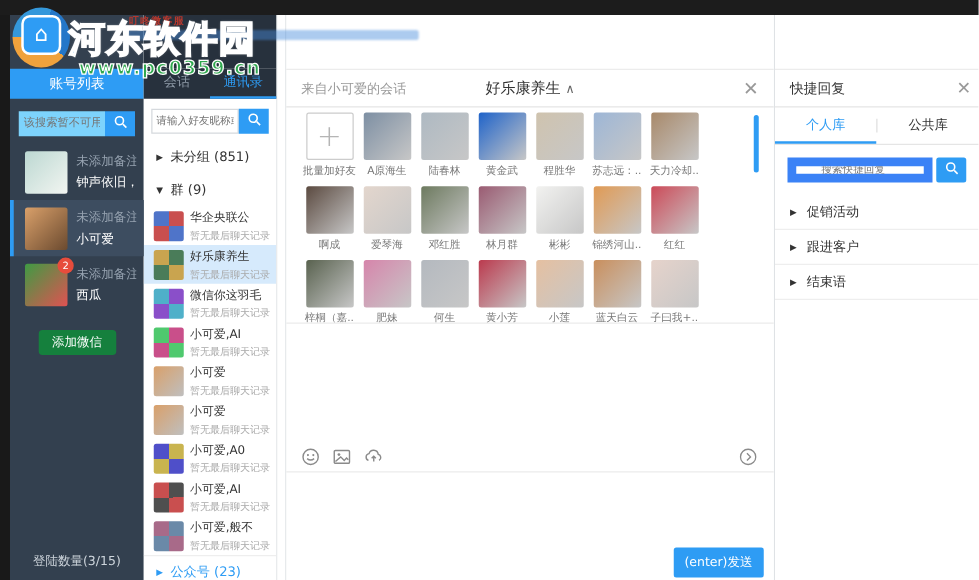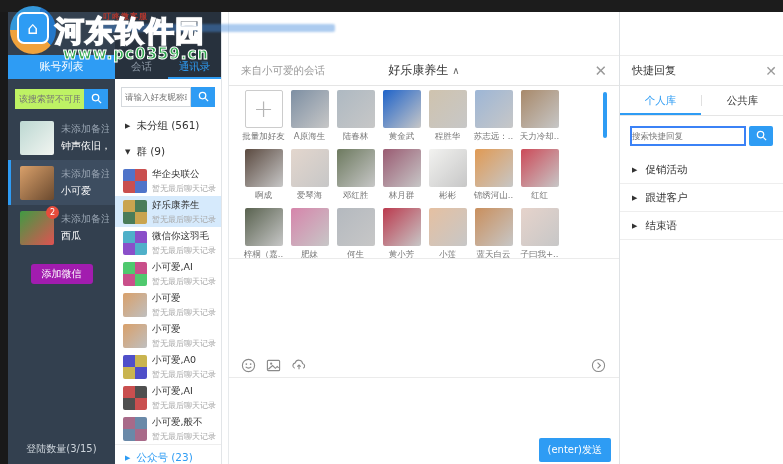--- a/index.html
+++ b/index.html
@@ -9,30 +9,30 @@
   .topbar { position:absolute; left:0; top:0; width:783px; height:12px; background:#1c1c1c; z-index:5; }
   .app { position:absolute; left:0; top:12px; width:783px; height:452px; display:flex; }
 
   .edge { width:8px; background:#191919; }
 
   
   .sidebar { width:107px; background:#33404f; display:flex; flex-direction:column; }
   .sb-top { height:43px; }
   .sb-header { height:24px; background:#2e9cf4; color:#fff; font-size:11px; line-height:24px; text-align:center; }
   .sb-search { display:flex; margin:10px 7px 6px 7px; height:20px; }
-  .sb-search input { flex:1; min-width:0; border:none; background:#bef264; font-size:9px; padding:0 4px; color:#555; outline:none; }
+  .sb-search input { flex:1; min-width:0; border:none; background:#7dd3fc; font-size:9px; padding:0 4px; color:#555; outline:none; }
   .sb-search .sbtn, .ct-search .sbtn, .r-search .sbtn { width:24px; height:20px; background:#2e9cf4; border:none; display:flex; align-items:center; justify-content:center; cursor:pointer; }
   .sb-item { position:relative; height:45px; display:flex; align-items:center; gap:7px; padding:0 6px 0 12px; cursor:pointer; }
   .sb-item.sel { background:#3d4d60; border-left:3px solid #2e9cf4; padding-left:9px; }
   .sb-av { position:relative; width:34px; height:34px; border-radius:2px; flex:none; }
   .sb-badge { position:absolute; right:-5px; top:-5px; min-width:13px; height:13px; border-radius:7px; background:#e74c3c; color:#fff; font-size:8px; line-height:13px; text-align:center; padding:0 2px; }
   .sb-txt { overflow:hidden; }
   .sb-note { font-size:10px; color:#97a3b1; white-space:nowrap; }
   .sb-name { font-size:10px; color:#fff; white-space:nowrap; margin-top:3px; }
-  .add-btn { margin:14px auto 0 auto; width:62px; height:20px; background:#a21caf; border:none; border-radius:3px; color:#fff; font-size:10px; cursor:pointer; }
+  .add-btn { margin:14px auto 0 auto; width:62px; height:20px; background:#15803d; border:none; border-radius:3px; color:#fff; font-size:10px; cursor:pointer; }
   .sb-spacer { flex:1; }
   .sb-login { text-align:center; font-size:10px; color:#cdd4db; padding-bottom:8px; }
 
   
   .contacts { width:107px; background:#fff; display:flex; flex-direction:column; border-right:1px solid #e2e5e8; }
   .ct-top { height:43px; background:#27313d; }
   .ct-tabs { height:24px; background:#27313d; display:flex; }
   .ct-tab { flex:1; text-align:center; font-size:10.5px; line-height:22px; color:#8d99a6; border-bottom:2px solid transparent; cursor:pointer; }
   .ct-tab.active { color:#2e9cf4; border-bottom-color:#2e9cf4; }
   .ct-search { display:flex; margin:8px 6px 6px 6px; height:20px; }
@@ -76,21 +76,21 @@
   
   .right { flex:1; background:#fff; border-left:1px solid #dfe2e5; display:flex; flex-direction:column; overflow:hidden; }
   .r-top { height:43px; }
   .r-header { height:31px; border-top:1px solid #ececec; border-bottom:1px solid #e5e5e5; display:flex; align-items:center; justify-content:space-between; padding:0 6px 0 12px; font-size:11px; color:#333; }
   .r-close { font-size:14px; color:#999; cursor:pointer; }
   .r-tabs { height:30px; display:flex; align-items:stretch; border-bottom:1px solid #e5e5e5; }
   .r-tab { flex:1; text-align:center; font-size:10.5px; line-height:28px; color:#333; border-bottom:2px solid transparent; cursor:pointer; }
   .r-tab.active { color:#2e9cf4; border-bottom-color:#2e9cf4; }
   .r-tabdiv { width:1px; background:#e0e0e0; margin:9px 0; }
   .r-search { display:flex; margin:10px 10px; height:20px; gap:3px; }
-  .r-search input { flex:1; min-width:0; border:2px solid #3b82f6; font-size:8.5px; padding:0 0; color:#999; outline:none; }
+  .r-search input { flex:1; min-width:0; border:7px solid #3b82f6; font-size:8.5px; padding:0 20px; color:#999; outline:none; }
   .r-search .sbtn { border-radius:2px; }
   .r-cat { height:28px; display:flex; align-items:center; gap:8px; padding:0 12px; border-bottom:1px solid #eee; font-size:10.5px; color:#333; cursor:pointer; }
 
   
   .wm { position:absolute; z-index:50; pointer-events:none; }
   .wm-logo { left:10px; top:6px; width:46px; height:48px; border-radius:50%;
     background:conic-gradient(from 130deg, #f0a23c 0 140deg, #3498db 140deg 250deg, #2477c9 250deg 360deg); }
   .wm-logo .inner { position:absolute; left:7px; top:6px; width:32px; height:32px; background:#2e9cf4; border:2px solid #fff; border-radius:7px; color:#fff; font-size:17px; display:flex; align-items:center; justify-content:center; }
   .wm-apptitle { left:103px; top:11px; font-size:8px; color:#b5382e; font-weight:bold; letter-spacing:1px; }
   .wm-streak { left:100px; top:24px; width:235px; height:8px; background:rgba(70,140,220,.45); filter:blur(1px); border-radius:2px; }
@@ -163,21 +163,21 @@
             <svg width="11" height="11" viewBox="0 0 12 12">
                 <circle cx="5" cy="5" r="3.5" fill="none" stroke="#fff" stroke-width="1.4"></circle>
                 <line x1="8" y1="8" x2="11" y2="11" stroke="#fff" stroke-width="1.4"></line>
               </svg>
           </span>
         </button>
       </div>
       <div class="ct-list">
         <div class="ct-section">
           <span class="tri">▶</span>
-          <span>未分组 (561)</span>
+          <span>未分组 (851)</span>
         </div>
         <div class="ct-section">
           <span class="tri">▼</span>
           <span>群 (9)</span>
         </div>
         <div id="group-list">
             <div class="ct-group">
               <div class="ct-gav" style="background: conic-gradient(rgb(201, 79, 79) 0deg, rgb(201, 79, 79) 25%, rgb(79, 116, 201) 25%, rgb(79, 116, 201) 50%, rgb(201, 79, 79) 50%, rgb(201, 79, 79) 75%, rgb(79, 116, 201) 75%);"></div>
               <div>
                 <div class="ct-gname">华企央联公</div>

